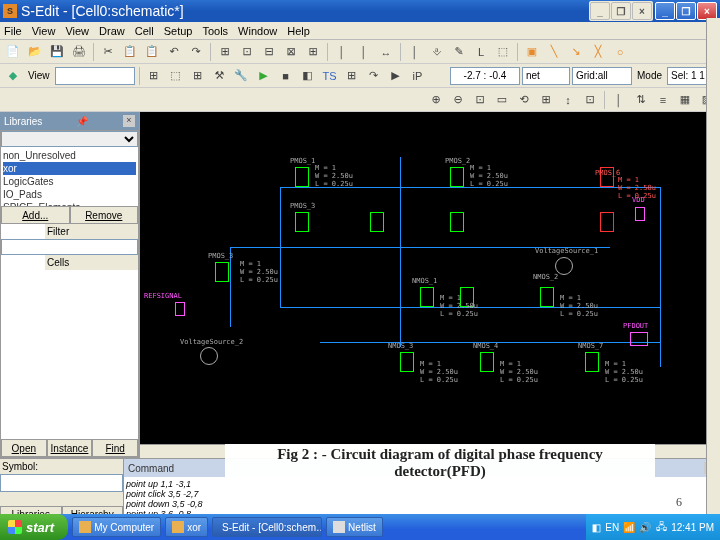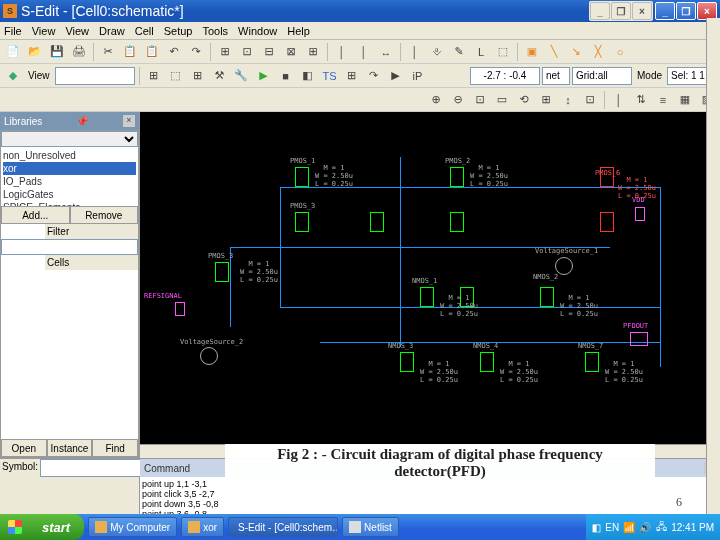--- a/index.html
+++ b/index.html
@@ -27,53 +27,53 @@
 
   
   .workarea { display: flex; height: 346px; }
   .leftcol { width: 140px; display: flex; flex-direction: column; border-right: 1px solid #999; }
   .panelhdr { height: 18px; background: #7a96b0; color: #fff; font-size: 10px; display: flex; align-items: center; padding: 0 4px; justify-content: space-between;}
   .panelhdr .x { background: #ccc; color: #444; width: 12px; height: 12px; font-size: 9px; text-align: center; }
   .librarypanel { background: #fff; flex: 1; display: flex; flex-direction: column; border: 1px solid #999; font-size: 10px;}
   .librarypanel select, .librarypanel input { width: 100%; border: 1px solid #7f9db9; font-size: 10px; height: 16px;}
   .treelist { flex: 1; overflow: hidden; padding: 2px; line-height: 13px; color: #333; }
   .treelist .sel { background: #316ac5; color: #fff; }
-  .btnrow { display: flex; }
+  .btnrow { display: flex; text-decoration: underline; }
   .btnrow button { flex: 1; font-size: 10px; height: 18px; border: 1px solid #999; background: #ece9d8;}
   .filterlbl{ padding:2px; background:#ece9d8;margin-left:44px;}
 
   .canvaswrap { flex: 1; display:flex; flex-direction:column;}
   .tabstrip { height: 18px; display: flex; align-items: end; background: #ece9d8; padding-left: 2px;}
   .tab { background: #fff; border: 1px solid #999; border-bottom: none; font-size: 10px; padding: 1px 6px; }
-  .canvas { flex: 1; background: #000; position: relative; overflow: hidden; text-align: center; }
+  .canvas { flex: 1; background: #000; position: relative; overflow: hidden; }
   .dotgrid { position: absolute; inset: 0; background-image: radial-gradient(#333 0.5px, transparent 0.5px); background-size: 8px 8px; }
   .schem { position: absolute; inset: 0; }
   .schem .wire { position: absolute; background: #1e90ff; }
   .schem .dev { position: absolute; border: 1px solid #0f0; }
   .schem .devred { position: absolute; border: 1px solid #f33; }
   .schem .lbl { position: absolute; color: #aaa; font-size: 7px; white-space: nowrap; font-family: monospace;}
   .schem .lblr { color: #f55; margin-top: 12px; }
   .schem .lblm { color: #f5f; }
   .scroll-h { height: 14px; background: #ece9d8; border-top:1px solid #999;}
   .scroll-v { position:absolute; right:0; top:18px; bottom:14px; width:14px; background:#ece9d8; border-left:1px solid #999;}
 
   
   .cmdpanel { border-top: 1px solid #999; height: 64px; display: flex; }
-  .cmdleft { width: 140px; border-right: 1px solid #999; display:flex; flex-direction:row;}
+  .cmdleft { width: 124px; border-right: 1px solid #999; display:flex; flex-direction:column;}
   .cmdbody { flex: 1; display:flex; flex-direction:column;}
   .cmdbody .panelhdr{ background:#c8d4e8; color:#333;}
-  .cmdtext { flex:1; background:#fff; font-family: monospace; font-size: 9px; padding: 2px; line-height: 10px; overflow:hidden;}
+  .cmdtext { flex:1; background:#fff; font-family: monospace; font-size: 9px; padding: 2px; line-height: 10px; overflow:hidden;font-style:italic;}
   .symlbl { font-size:10px; padding:2px; background:#ece9d8;}
 
   
   .caption { position: absolute; left: 225px; top: 444px; width: 430px; background: rgba(255,255,255,0.96); text-align: center; font-family: Georgia, serif; font-size: 15px; font-weight: 600; padding: 2px 6px; color: #222; }
 
   
   .taskbar { position: absolute; left:0; right:0; bottom:0; height: 26px; background: linear-gradient(#3b8ee6,#245edb 60%,#245edb); display: flex; align-items: center; }
-  .startbtn { height: 26px; padding: 0 14px 0 8px; background: linear-gradient(#5fbf3f,#2f8f1f); color:#fff; font-weight:bold; font-style:italic; font-size:13px; display:flex; align-items:center; border-radius: 0 10px 10px 0; gap:20px;}
+  .startbtn { height: 26px; padding: 0 14px 0 8px; background: linear-gradient(#5fbf3f,#2f8f1f); color:#fff; font-weight:bold; font-style:italic; font-size:13px; display:flex; align-items:center; border-radius: 0 10px 10px 0; gap:4px;}
   .startbtn .flag{ width:14px;height:14px; background: conic-gradient(#f44 0 25%, #4f4 0 50%, #48f 0 75%, #fd4 0); border-radius:2px;}
   .taskbtn { height: 20px; background: linear-gradient(#5b9be8,#3a78d4); border:1px solid #2a5cb0; color:#fff; font-size:10px; padding: 0 6px; margin-left:4px; display:flex; align-items:center; gap:3px; border-radius:2px; max-width:110px; overflow:hidden; white-space:nowrap;}
   .taskbtn .ico{ width:12px;height:12px; background:#e8b050;}
   .tray { margin-left:auto; height:26px; background: linear-gradient(#2aa7f0,#158fd8); display:flex; align-items:center; color:#fff; font-size:10px; padding: 0 6px; gap:4px;}
   .slidenum { position:absolute; right:38px; bottom:30px; font-family:Georgia,serif; font-size:12px; color:#444;}
 </style>
 </head>
 <body>
 
 <div class="titlebar">
@@ -151,21 +151,21 @@
   <div class="tbtn" style="color:#3a3">▶</div>
   <div class="tbtn">■</div>
   <div class="tbtn">◧</div>
   <div class="tbtn" style="color:#36c">TS</div>
   <div class="tbtn">⊞</div>
   <div class="tbtn">↷</div>
   <div class="tbtn">▶</div>
   <div class="tbtn">iP</div>
   <div style="flex:1"></div>
   <input class="tinput" style="width: 70px; text-align: center;" value="-2.7 : -0.4">
-  <input class="tinput" style="width: 28px;" value="net">
+  <input class="tinput" style="width: 48px;" value="net">
   <input class="tinput" style="width: 60px;" value="Grid:all">
   <span style="margin:0 3px">Mode</span>
   <input class="tinput" style="width: 50px;" value="Sel: 1 1">
 </div>
 
 <div class="toolbar" style="justify-content:flex-end">
   <div class="tbtn">⊕</div>
   <div class="tbtn">⊖</div>
   <div class="tbtn">⊡</div>
   <div class="tbtn">▭</div>
@@ -186,22 +186,22 @@
     <div class="panelhdr">
       <span>Libraries</span>
       <span>📌</span>
       <span class="x">×</span>
     </div>
     <div class="librarypanel">
       <select><option></option></select>
       <div class="treelist">
         <div>non_Unresolved</div>
         <div class="sel">xor</div>
+        <div>LogicGates</div>
         <div>IO_Pads</div>
-        <div>LogicGates</div>
         <div>SPICE_Elements</div>
 
       </div>
       <div class="btnrow">
         <button>Add...</button>
         <button>Remove</button>
       </div>
       <div class="filterlbl">Filter</div>
       <input style="">
       <div class="filterlbl">Cells</div>

